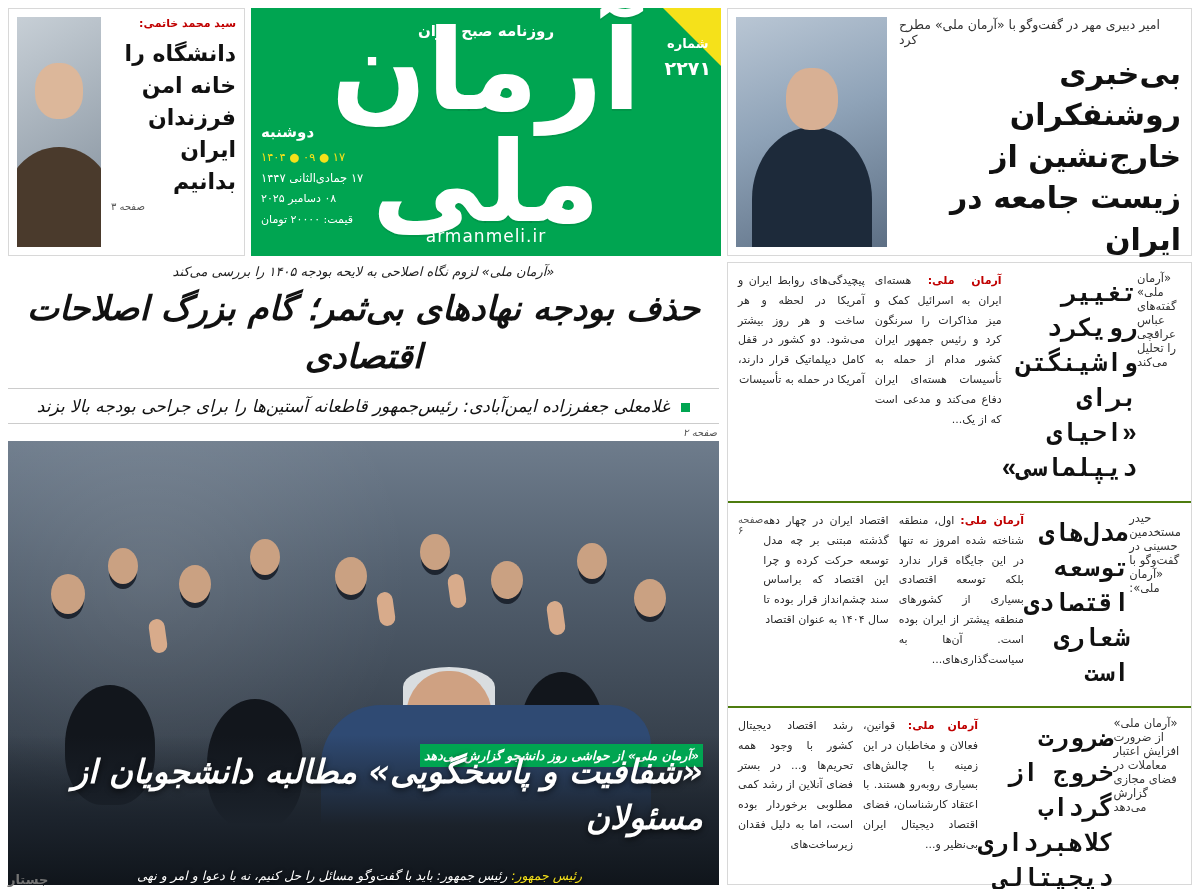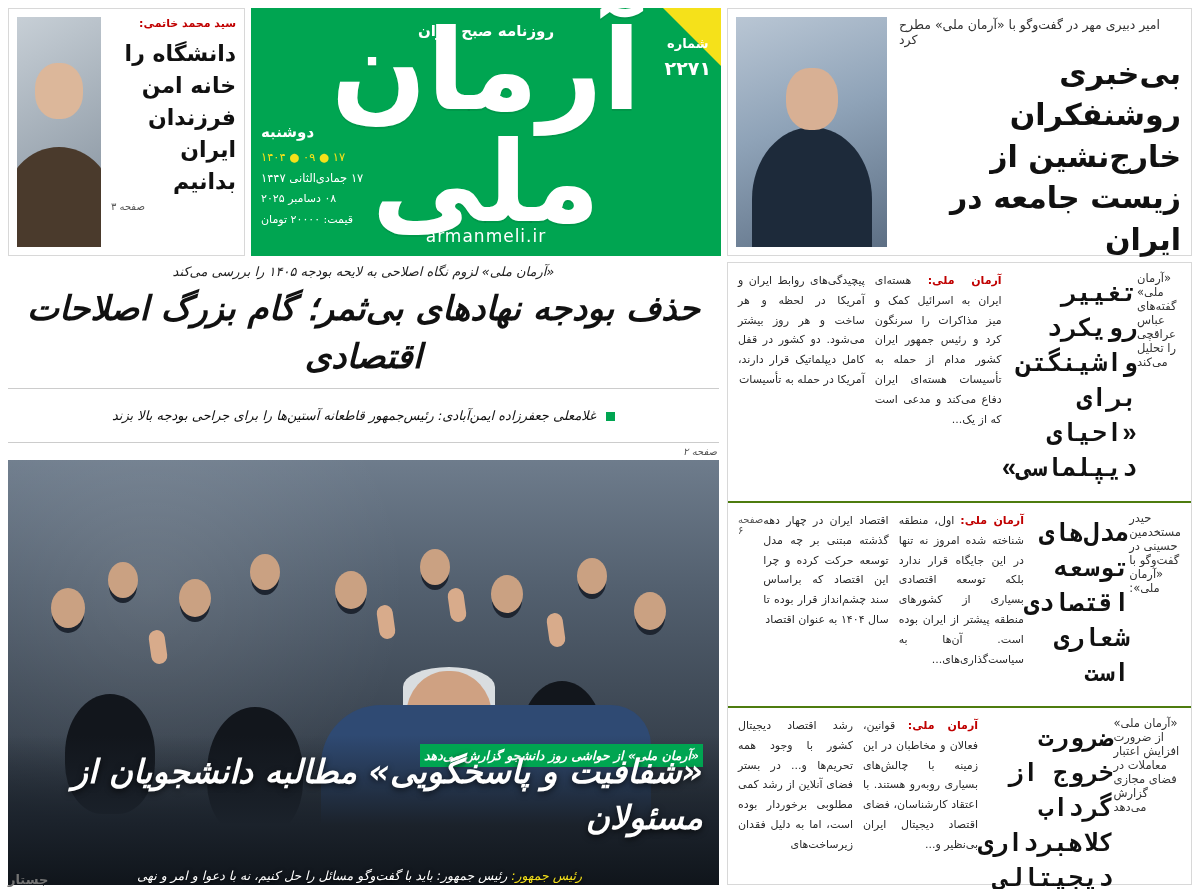--- a/index.html
+++ b/index.html
@@ -200,23 +200,23 @@
   }
   .main-kicker {
     font-size: 13px; color: #222; text-align: center; direction: rtl;
     padding: 2px 0 6px 0;
   }
   .main-headline {
     font-size: 34px; line-height: 1.4; font-weight: bold; color: #111;
     text-align: center; padding-bottom: 8px;
   }
   .main-sub {
-    font-size: 13px; color: #111; text-align: center;
+    font-size: 17px; color: #111; text-align: center;
     border-top: 1px solid #ccc; border-bottom: 1px solid #ccc;
-    padding: 19px 4px; direction: rtl;
+    padding: 7px 4px; direction: rtl;
   }
   .main-sub .sq {
     display: inline-block; width: 9px; height: 9px;
     background: #00a551; margin-left: 6px; vertical-align: middle;
   }
   .main-pg { font-size: 10px; color: #555; text-align: right; padding: 3px 2px; }
   .main-photo {
     position: relative; flex: 1; overflow: hidden;
     background: #202a3a;
   }

